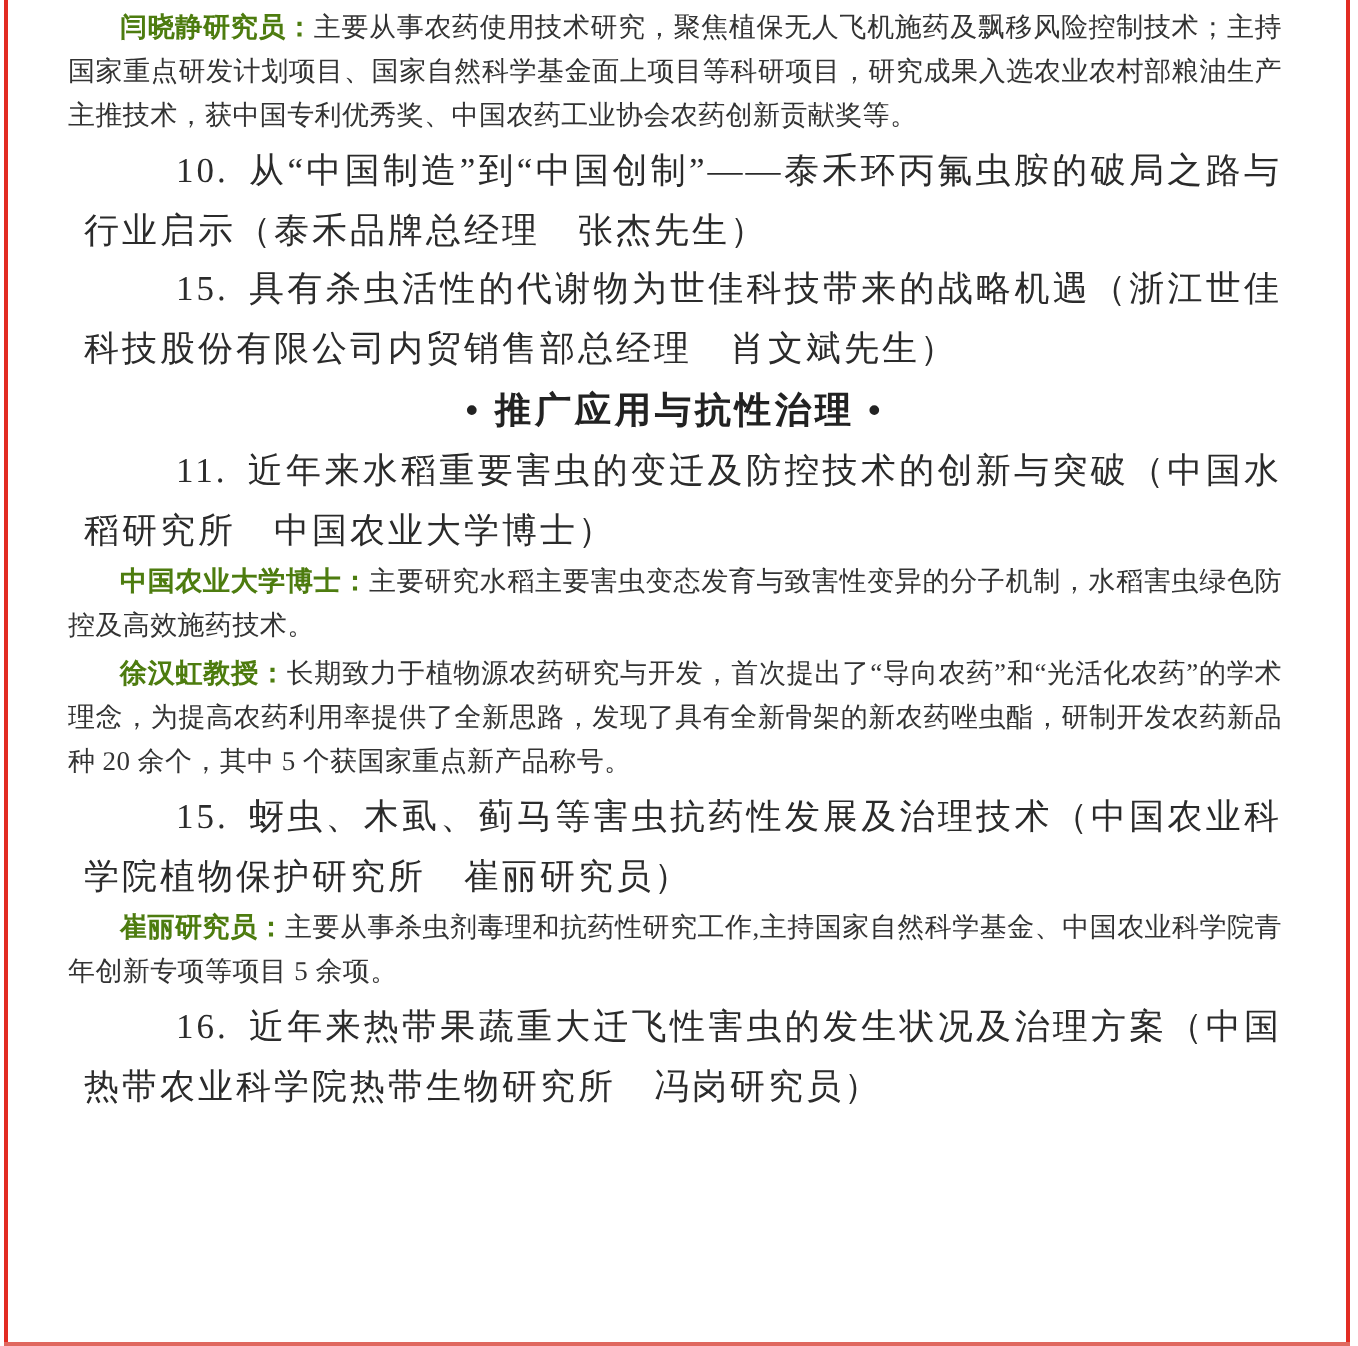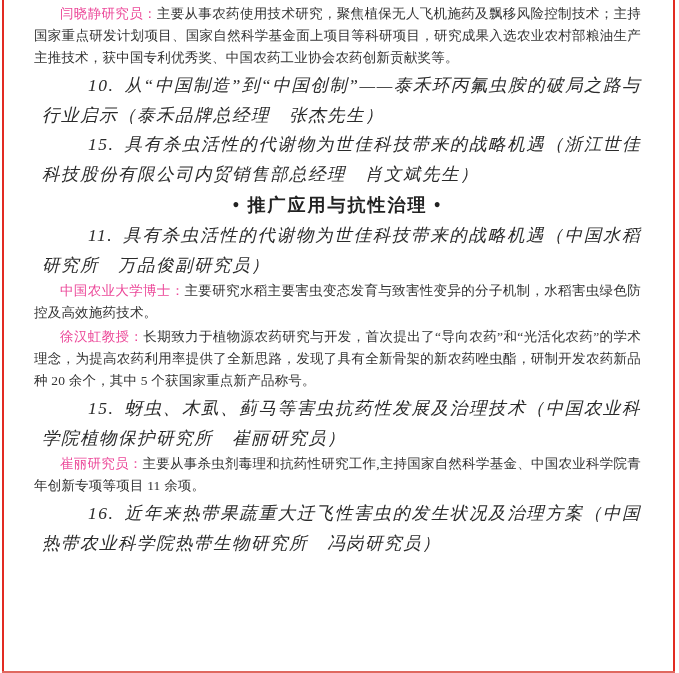--- a/index.html
+++ b/index.html
@@ -33,32 +33,31 @@
   .bio {
     font-size: 13.5px;
     line-height: 22px;
     text-indent: 26px;
     text-align: justify;
     letter-spacing: 0.2px;
     margin-bottom: 2px;
     color: #333333;
   }
   .bio .bio-name {
-    font-weight: normal;
-    color: #ec4899;
+    font-weight: bold;
+    color: #4d7c0f;
   }
   .item {
     font-size: 17.5px;
     line-height: 29.5px;
     text-indent: 46px;
     text-align: justify;
     letter-spacing: 1.5px;
     margin-left: 8px;
     color: #2b2b2b;
-    font-style: italic;
   }
   .item .item-number {
     margin-right: 10px;
   }
   .heading {
     font-size: 18px;
     font-weight: bold;
     line-height: 26px;
     text-align: center;
     letter-spacing: 2px;
@@ -78,27 +77,27 @@
 
     <p class="bio"><span class="bio-name">闫晓静研究员：</span><span>主要从事农药使用技术研究，聚焦植保无人飞机施药及飘移风险控制技术；主持国家重点研发计划项目、国家自然科学基金面上项目等科研项目，研究成果入选农业农村部粮油生产主推技术，获中国专利优秀奖、中国农药工业协会农药创新贡献奖等。</span></p>
 
     <p class="item"><span class="item-number">10.</span><span>从“中国制造”到“中国创制”——泰禾环丙氟虫胺的破局之路与行业启示（泰禾品牌总经理　张杰先生）</span></p>
 
 
     <p class="item"><span class="item-number">15.</span><span>具有杀虫活性的代谢物为世佳科技带来的战略机遇（浙江世佳科技股份有限公司内贸销售部总经理　肖文斌先生）</span></p>
 
     <p class="heading">•  推广应用与抗性治理  •</p>
 
-    <p class="item"><span class="item-number">11.</span><span>具有杀虫活性的代谢物为世佳科技带来的战略机遇（中国水稻研究所　万品俊副研究员）</span></p>
+    <p class="item"><span class="item-number">11.</span><span>近年来水稻重要害虫的变迁及防控技术的创新与突破（中国水稻研究所　中国农业大学博士）</span></p>
 
     <p class="bio"><span class="bio-name">中国农业大学博士：</span><span>主要研究水稻主要害虫变态发育与致害性变异的分子机制，水稻害虫绿色防控及高效施药技术。</span></p>
 
 
     <p class="bio"><span class="bio-name">徐汉虹教授：</span><span>长期致力于植物源农药研究与开发，首次提出了“导向农药”和“光活化农药”的学术理念，为提高农药利用率提供了全新思路，发现了具有全新骨架的新农药唑虫酯，研制开发农药新品种 20 余个，其中 5 个获国家重点新产品称号。</span></p>
 
     <p class="item"><span class="item-number">15.</span><span>蚜虫、木虱、蓟马等害虫抗药性发展及治理技术（中国农业科学院植物保护研究所　崔丽研究员）</span></p>
 
-    <p class="bio"><span class="bio-name">崔丽研究员：</span><span>主要从事杀虫剂毒理和抗药性研究工作,主持国家自然科学基金、中国农业科学院青年创新专项等项目 11 余项。</span></p>
+    <p class="bio"><span class="bio-name">崔丽研究员：</span><span>主要从事杀虫剂毒理和抗药性研究工作,主持国家自然科学基金、中国农业科学院青年创新专项等项目 5 余项。</span></p>
 
     <p class="item"><span class="item-number">16.</span><span>近年来热带果蔬重大迁飞性害虫的发生状况及治理方案（中国热带农业科学院热带生物研究所　冯岗研究员）</span></p>
 
   </div>
 </div>
 
 </body></html>

